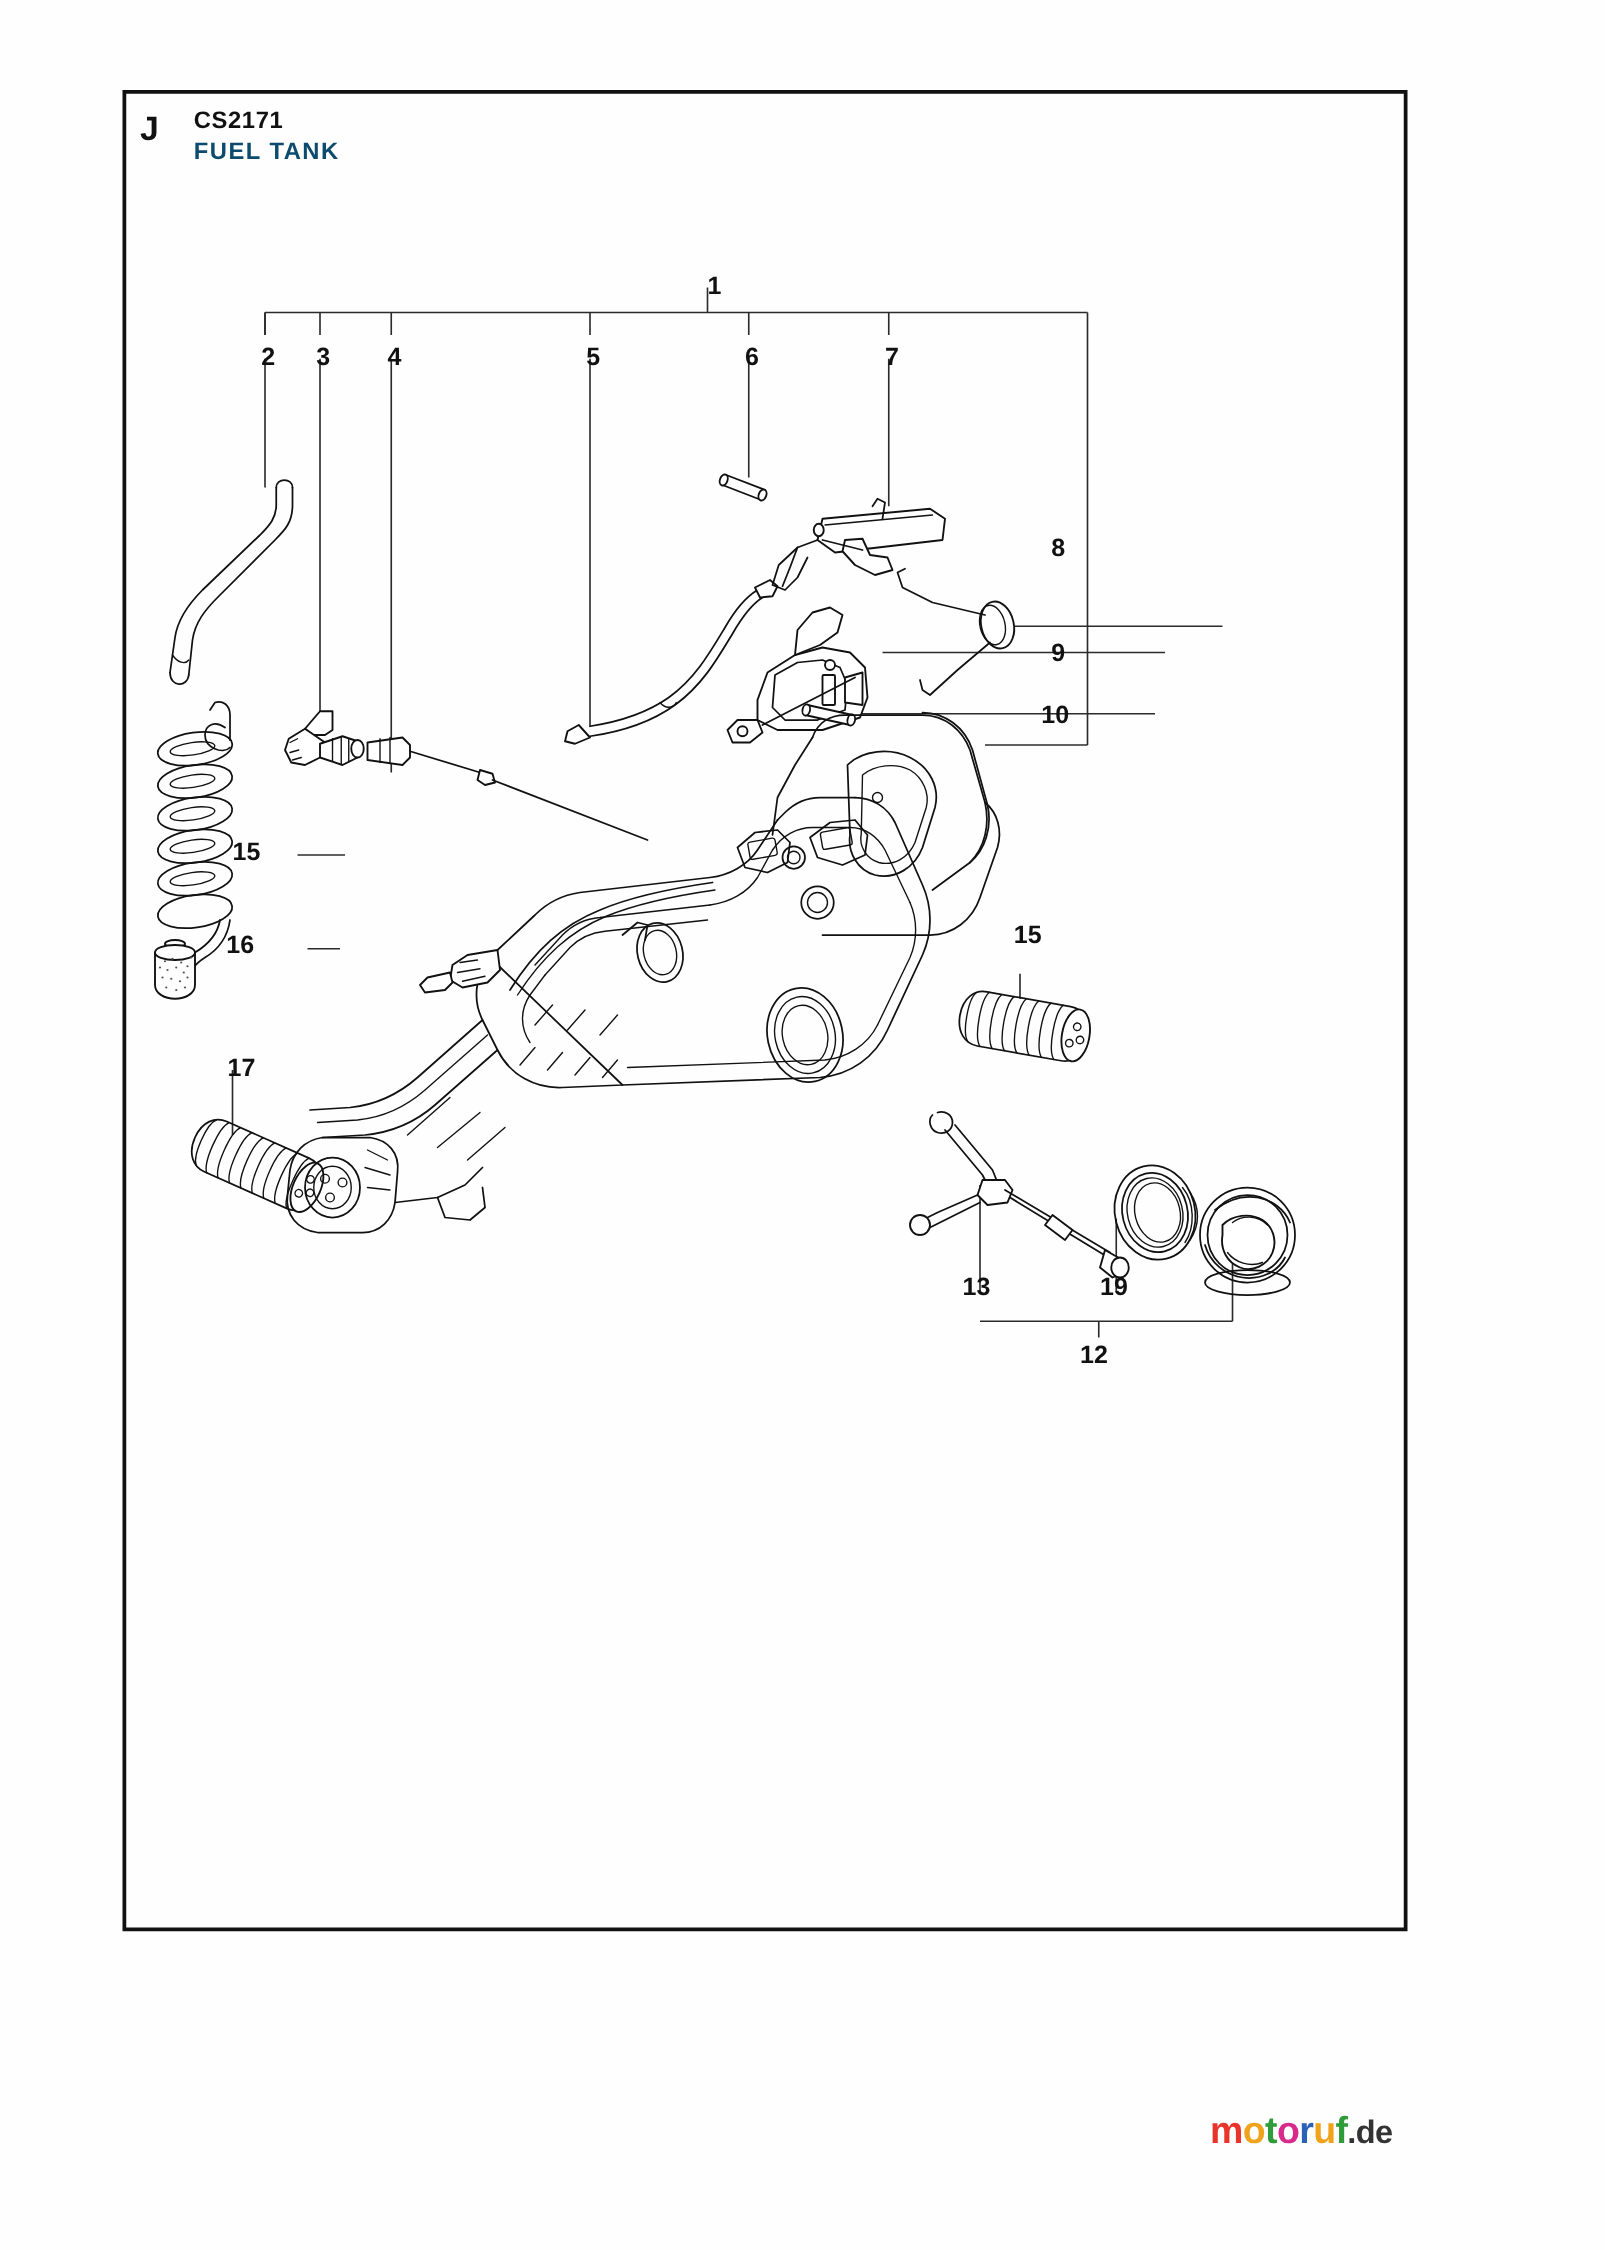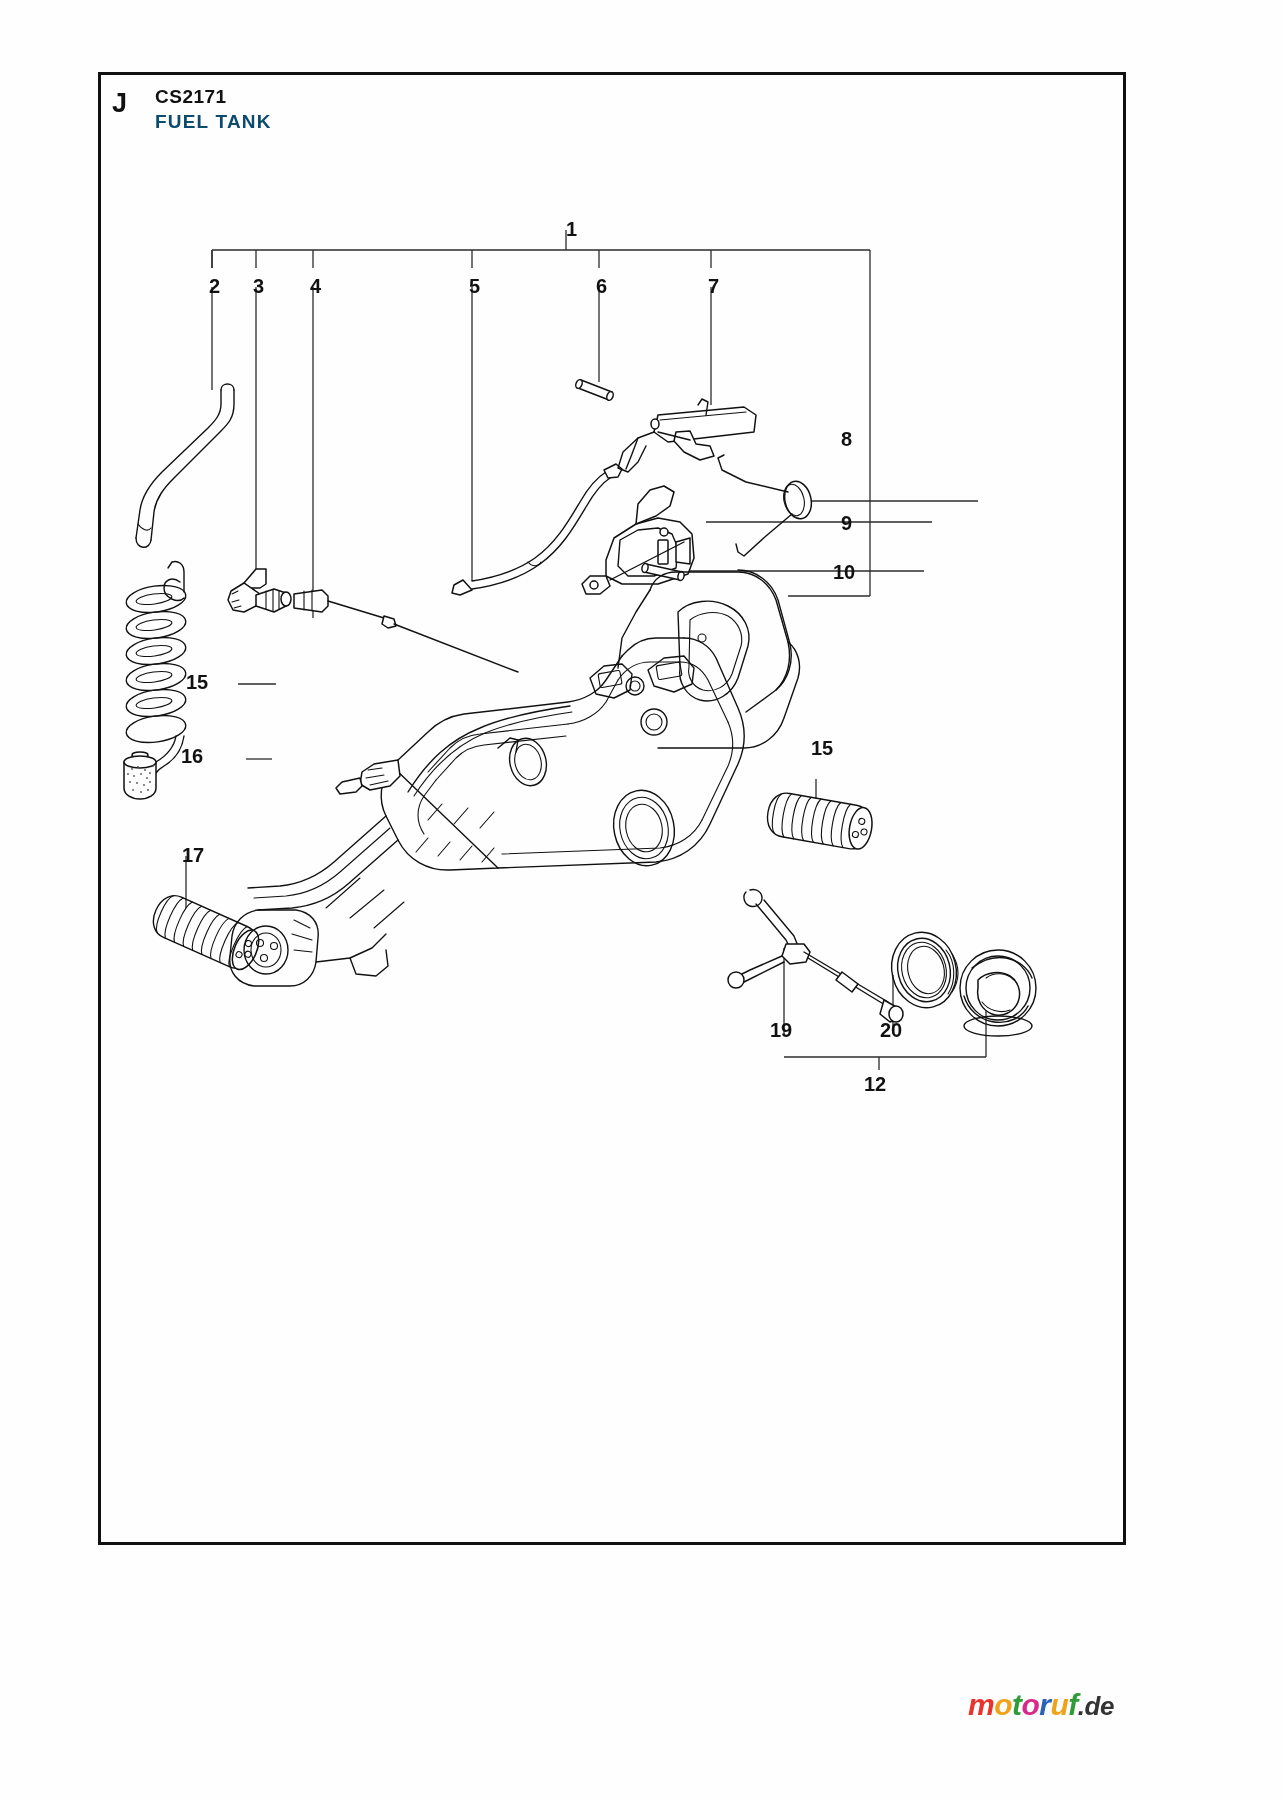--- a/index.html
+++ b/index.html
@@ -81,21 +81,20 @@
   
   #watermark {
     position: absolute;
     left: 968px;
     top: 1690px;
     font-size: 30px;
     font-weight: bold;
     letter-spacing: -0.5px;
     line-height: 1;
     white-space: nowrap;
-    font-style: italic;
   }
   #watermark .m { color: #e8342a; }
   #watermark .o1 { color: #f0a31a; }
   #watermark .t { color: #2f9c3a; }
   #watermark .o2 { color: #d72a8a; }
   #watermark .r { color: #2a62b8; }
   #watermark .u { color: #f0a31a; }
   #watermark .f { color: #2f9c3a; }
   #watermark .de { color: #333; font-size: 26px; }
 </style>
@@ -452,21 +451,21 @@
   <div class="callout" style="left:253px; top:276px;">3</div>
   <div class="callout" style="left:310px; top:276px;">4</div>
   <div class="callout" style="left:469px; top:276px;">5</div>
   <div class="callout" style="left:596px; top:276px;">6</div>
   <div class="callout" style="left:708px; top:276px;">7</div>
   <div class="callout" style="left:841px; top:429px;">8</div>
   <div class="callout" style="left:841px; top:513px;">9</div>
   <div class="callout" style="left:833px; top:562px;">10</div>
   <div class="callout" style="left:811px; top:738px;">15</div>
   <div class="callout" style="left:864px; top:1074px;">12</div>
-  <div class="callout" style="left:770px; top:1020px;">19</div>
-  <div class="callout" style="left:880px; top:1020px;">20</div>
+  <div class="callout" style="left:770px; top:1020px;">13</div>
+  <div class="callout" style="left:880px; top:1020px;">19</div>
   <div class="callout" style="left:186px; top:672px;">15</div>
   <div class="callout" style="left:181px; top:746px;">16</div>
   <div class="callout" style="left:182px; top:829px;margin-top:16px;">17</div>
 
   <div id="watermark"><span class="m">m</span><span class="o1">o</span><span class="t">t</span><span class="o2">o</span><span class="r">r</span><span class="u">u</span><span class="f">f</span><span class="de">.de</span></div>
 
 </div>
 
 </body></html>

